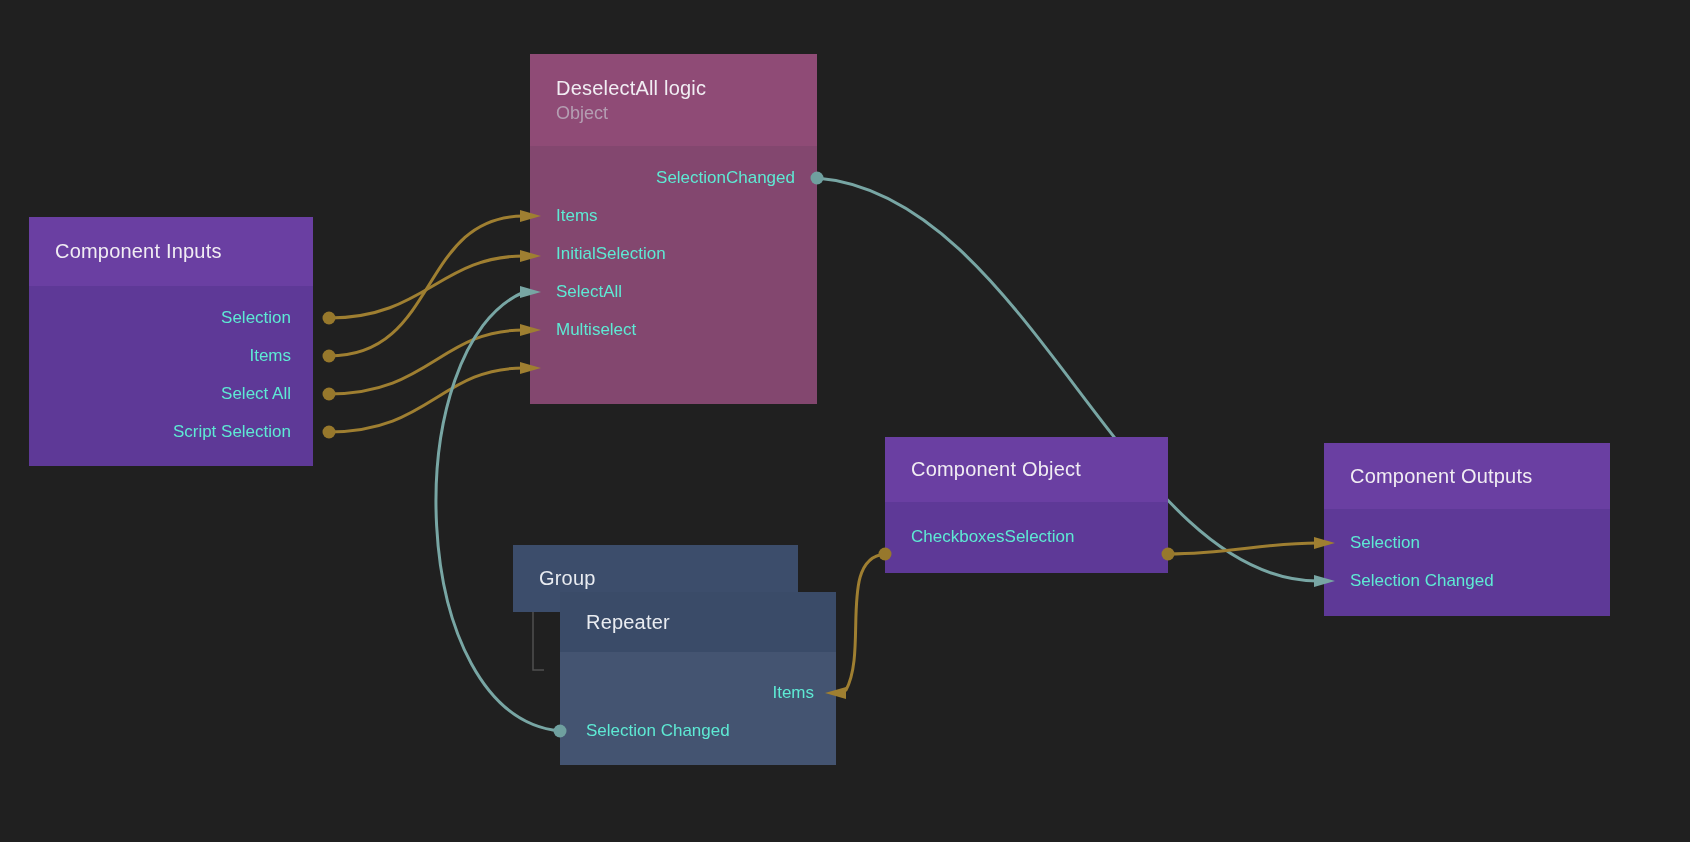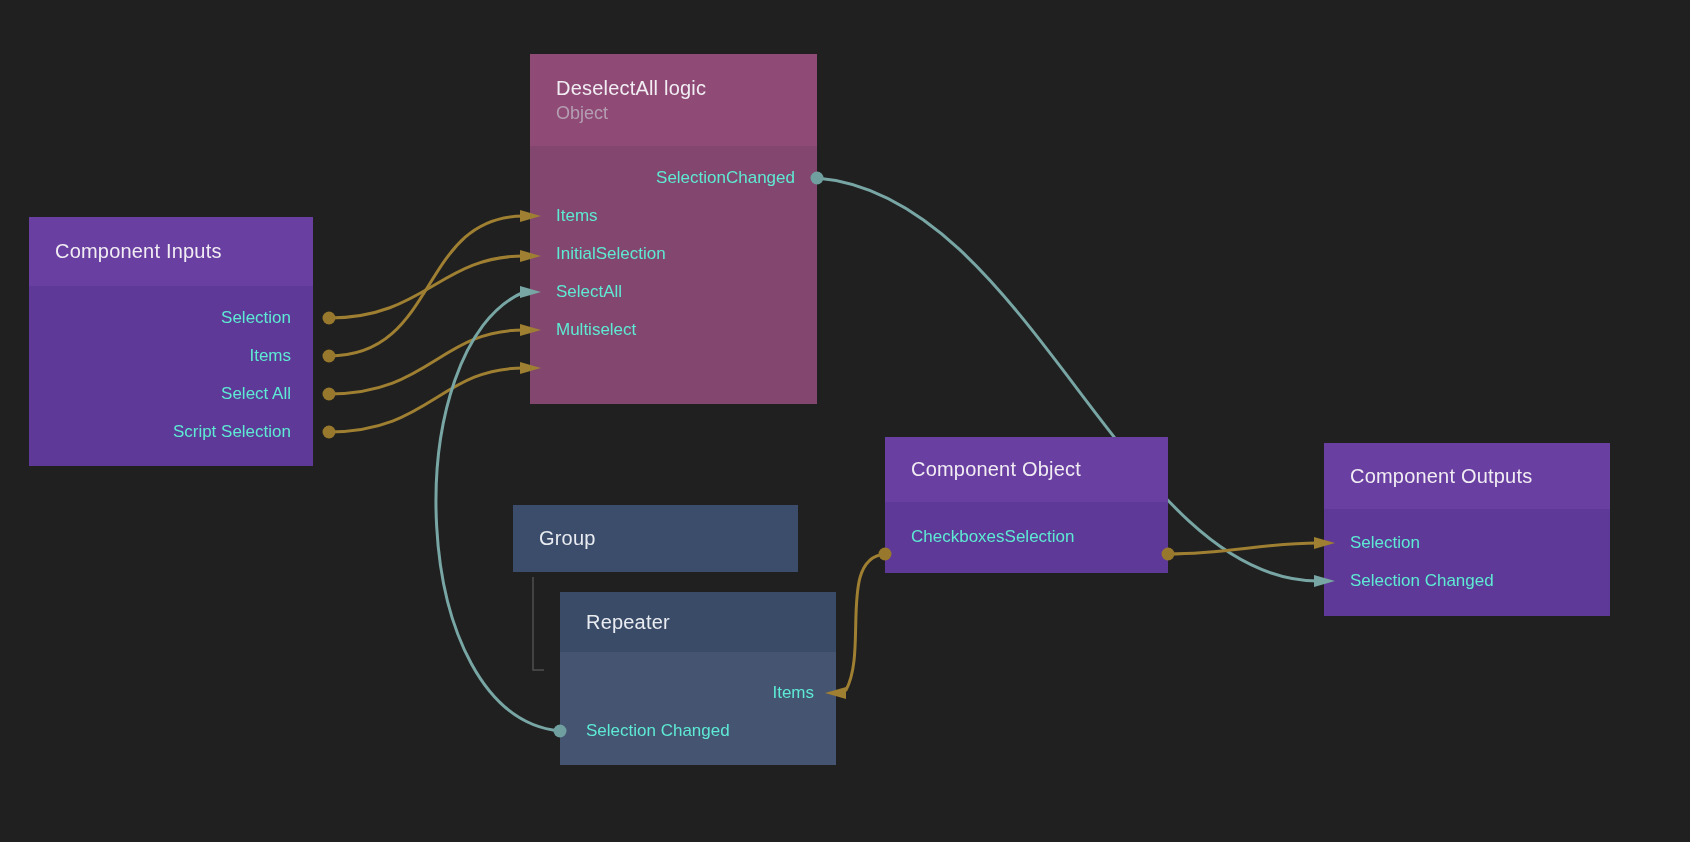--- a/index.html
+++ b/index.html
@@ -20,21 +20,21 @@
         padding-left:26px;padding-right:22px;box-sizing:border-box;}
   .prow.out{justify-content:flex-end;}
   .prow.both{}
   
   .pink-h{background:#8F4B76;}
   .pink-b{background:#83476F;}
   .purple-h{background:#6A3FA2;}
   .purple-b{background:#5E3997;}
   .slate-h{background:#3A4B68;}
   .slate-b{background:#445471;}
-  .group-h{background:#3C4D6B;}
+  .group-h{background:#3C4D6B;margin-top:40px;}
   .slate-h .ttl,.slate-b,.group-h .ttl{color:#E9ECF1;}
 </style>
 </head>
 <body>
 
 <div id="canvas">
 
   <svg class="layer" id="wire-layer">
 
     <polyline points="533,577 533,670 544,670" fill="none" stroke="#4F4F4F" stroke-width="1.5"></polyline>

